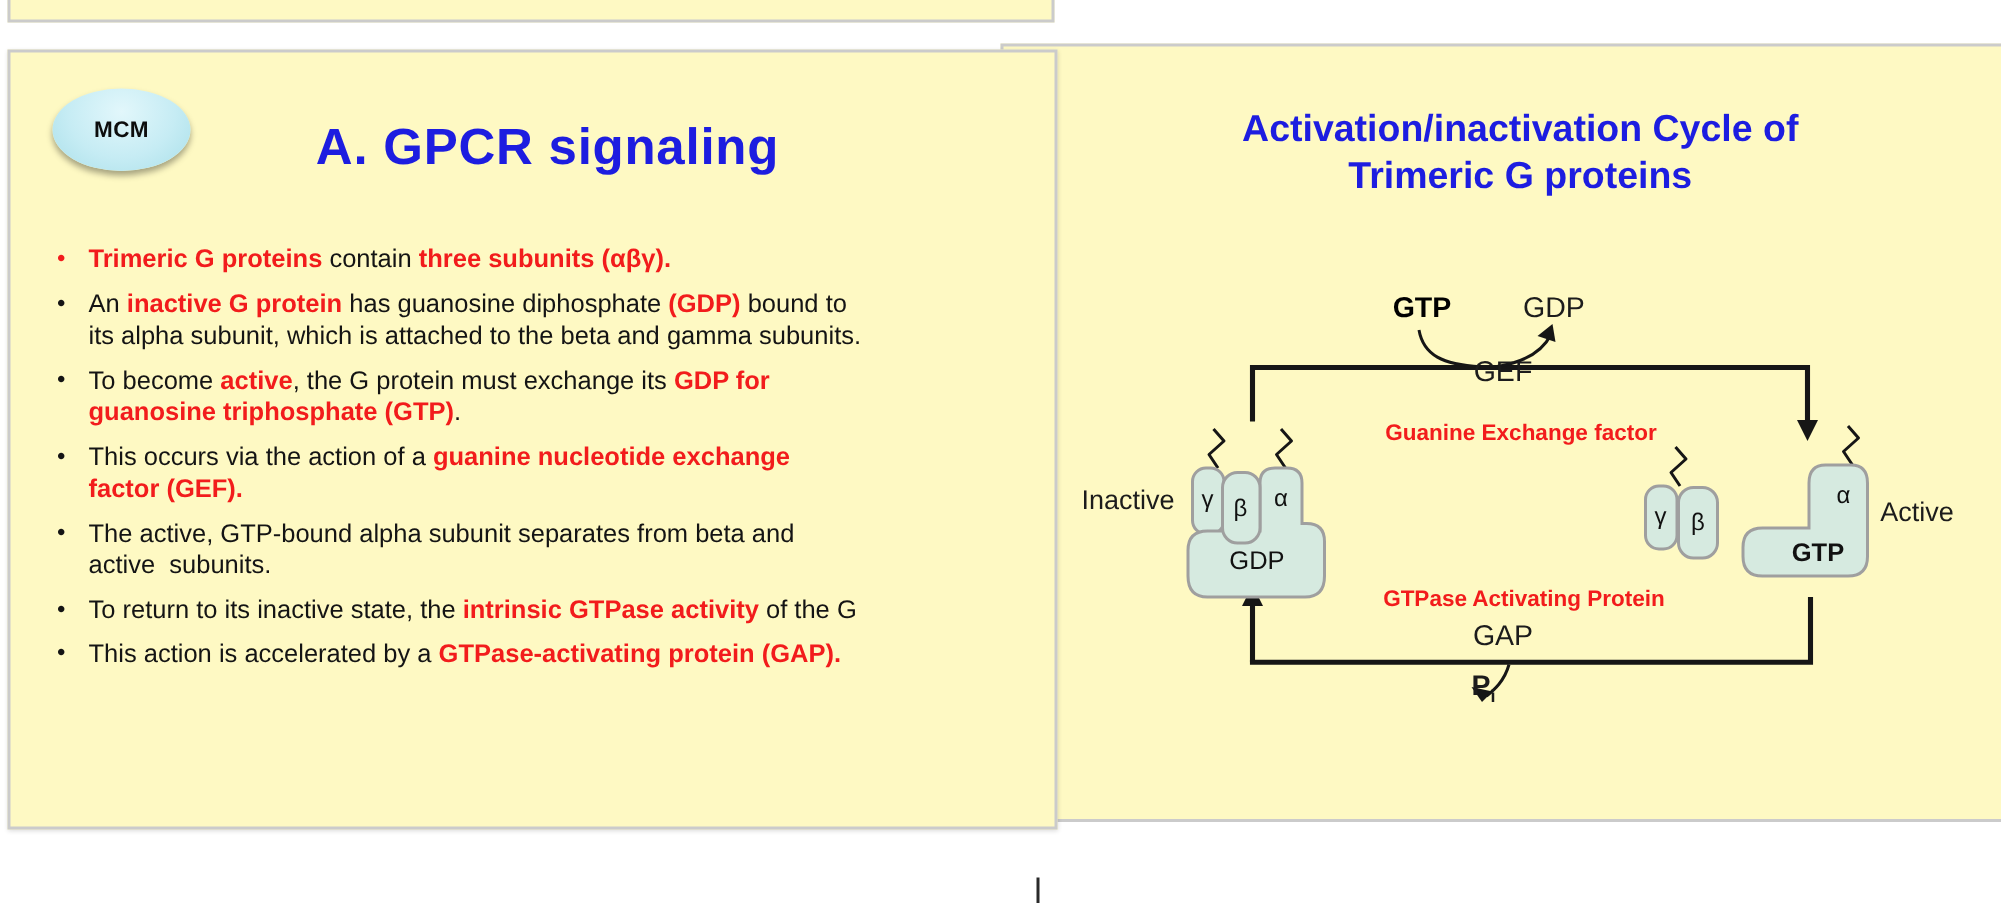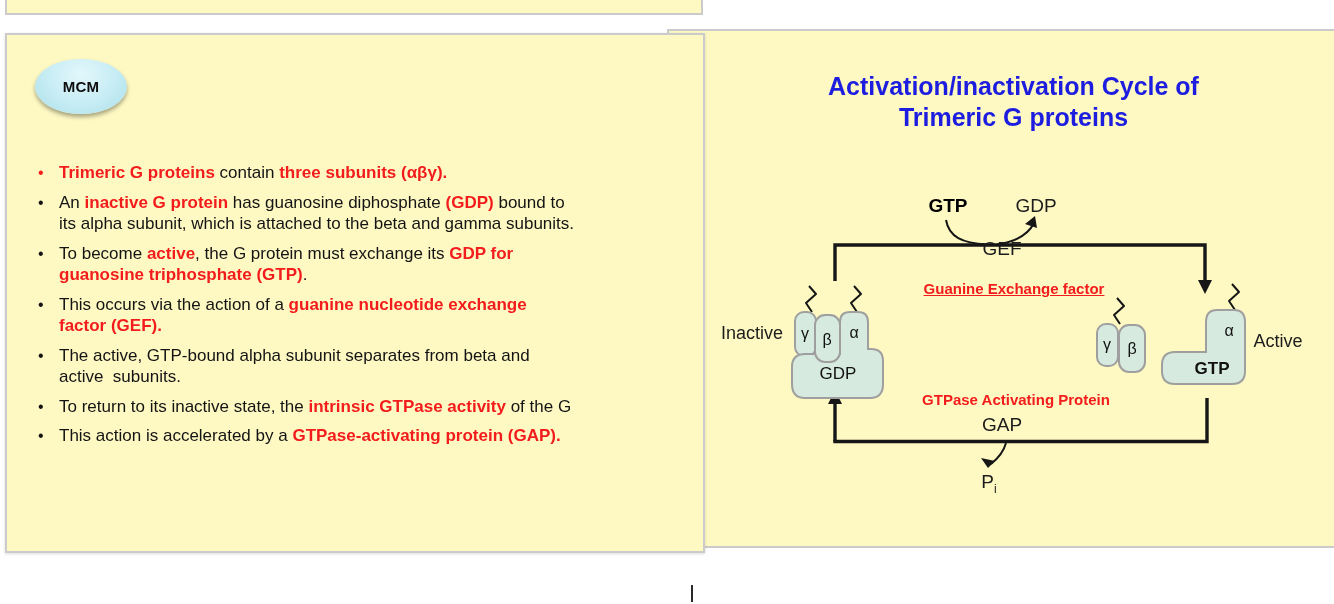--- a/index.html
+++ b/index.html
@@ -94,39 +94,40 @@
         <rect x="146" y="284" width="25" height="47" rx="10"></rect>
         <rect x="428" y="293" width="21" height="42" rx="9"></rect>
         <rect x="450" y="294" width="26" height="47" rx="10"></rect>
         <path d="M537,291 Q537,279 548,279 L565,279 Q576,279 576,291 L576,340 Q576,353 563,353 L506,353 Q493,353 493,340 L493,334 Q493,321 506,321 L537,321 Z"></path>
       </g>
     </svg>
 
     <div class="dlabel bold" style="left:279px;top:164px;">GTP</div>
     <div class="dlabel" style="left:367px;top:164px;">GDP</div>
     <div class="dlabel" style="left:333px;top:207px;">GEF</div>
-    <div class="dlabel redlab" style="left:345px;top:249px;text-decoration:underline;">Guanine Exchange factor</div>
+    <div class="dlabel redlab" style="left:345px;top:249px;">Guanine Exchange factor</div>
     <div class="dlabel redlab" style="left:347px;top:360px;">GTPase Activating Protein</div>
     <div class="dlabel" style="left:333px;top:383px;">GAP</div>
     <div class="dlabel state" style="left:83px;top:292px;">Inactive</div>
     <div class="dlabel state" style="left:609px;top:300px;">Active</div>
-    <div class="dlabel pi" style="left:320px;top:440px;"><span>P</span><sub>i</sub></div>
+    <div class="dlabel pi" style="left:320px;top:416px;font-weight:bold;"><span>P</span><sub>i</sub></div>
 
     <div class="glabel" style="left:136px;top:303px;">γ</div>
     <div class="glabel" style="left:158px;top:309px;">β</div>
     <div class="glabel" style="left:185px;top:302px;">α</div>
     <div class="glabel big" style="left:169px;top:343px;">GDP</div>
     <div class="glabel" style="left:438px;top:314px;">γ</div>
     <div class="glabel" style="left:463px;top:318px;">β</div>
     <div class="glabel" style="left:560px;top:300px;">α</div>
     <div class="glabel big bold" style="left:543px;top:338px;">GTP</div>
   </div>
 
   <div class="page left-page">
     <div class="badge">MCM</div>
+    <div class="l-title">A. GPCR signaling</div>
     <div class="bullets">
         <div class="bullet-item">
           <span class="bullet-dot red">•</span>
           <div class="bullet-body">
             <div class="bullet-line"><span class="hl">Trimeric G proteins</span><span> contain </span><span class="hl">three subunits (αβγ).</span></div>
           </div>
         </div>
         <div class="bullet-item">
           <span class="bullet-dot">•</span>
           <div class="bullet-body">

